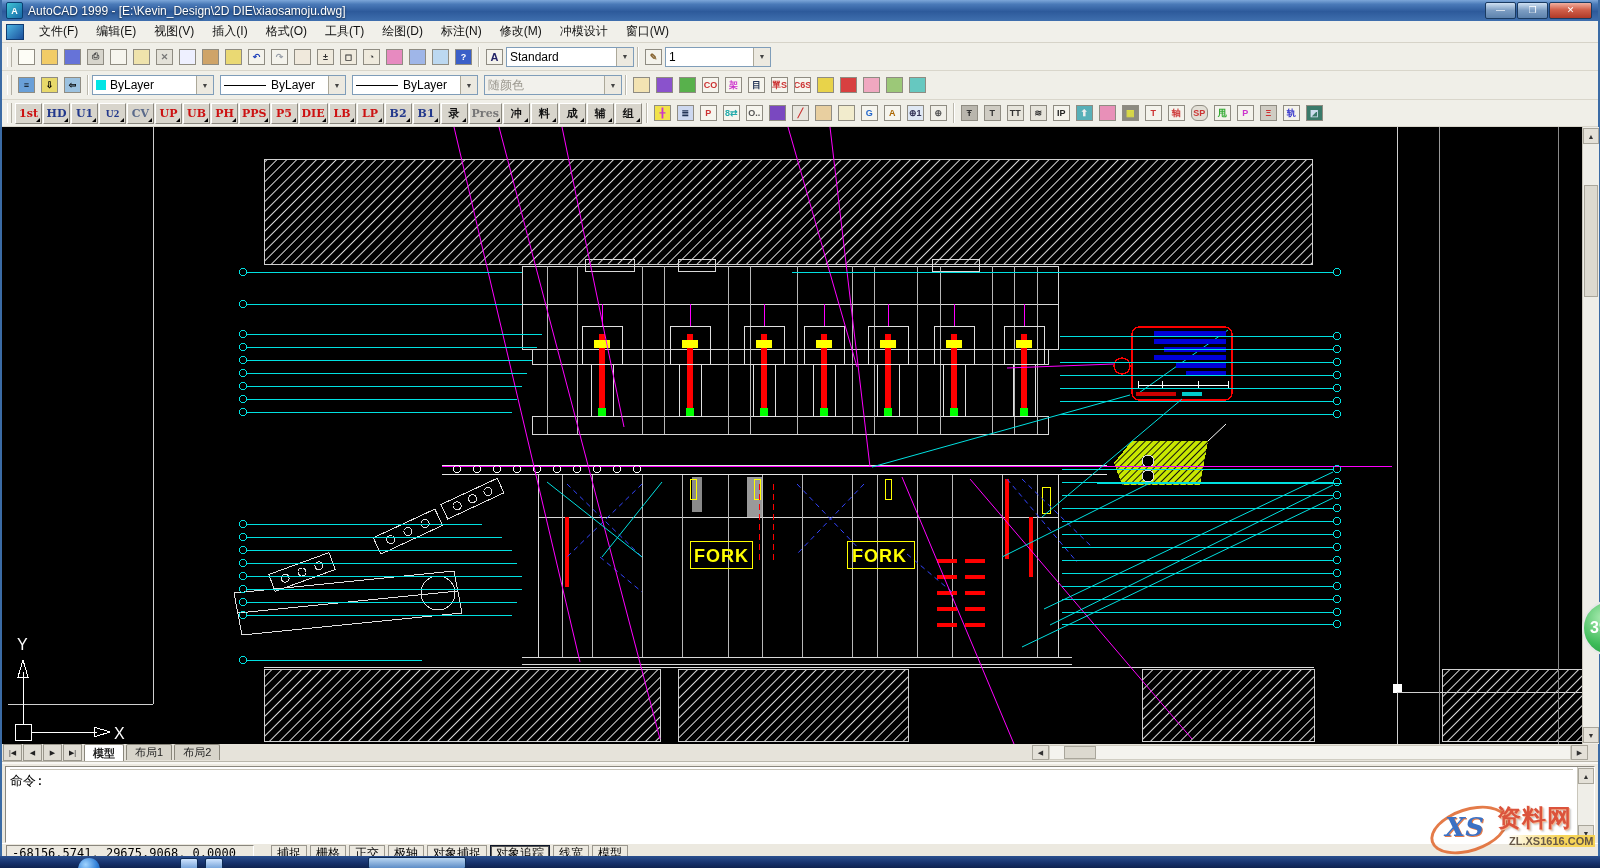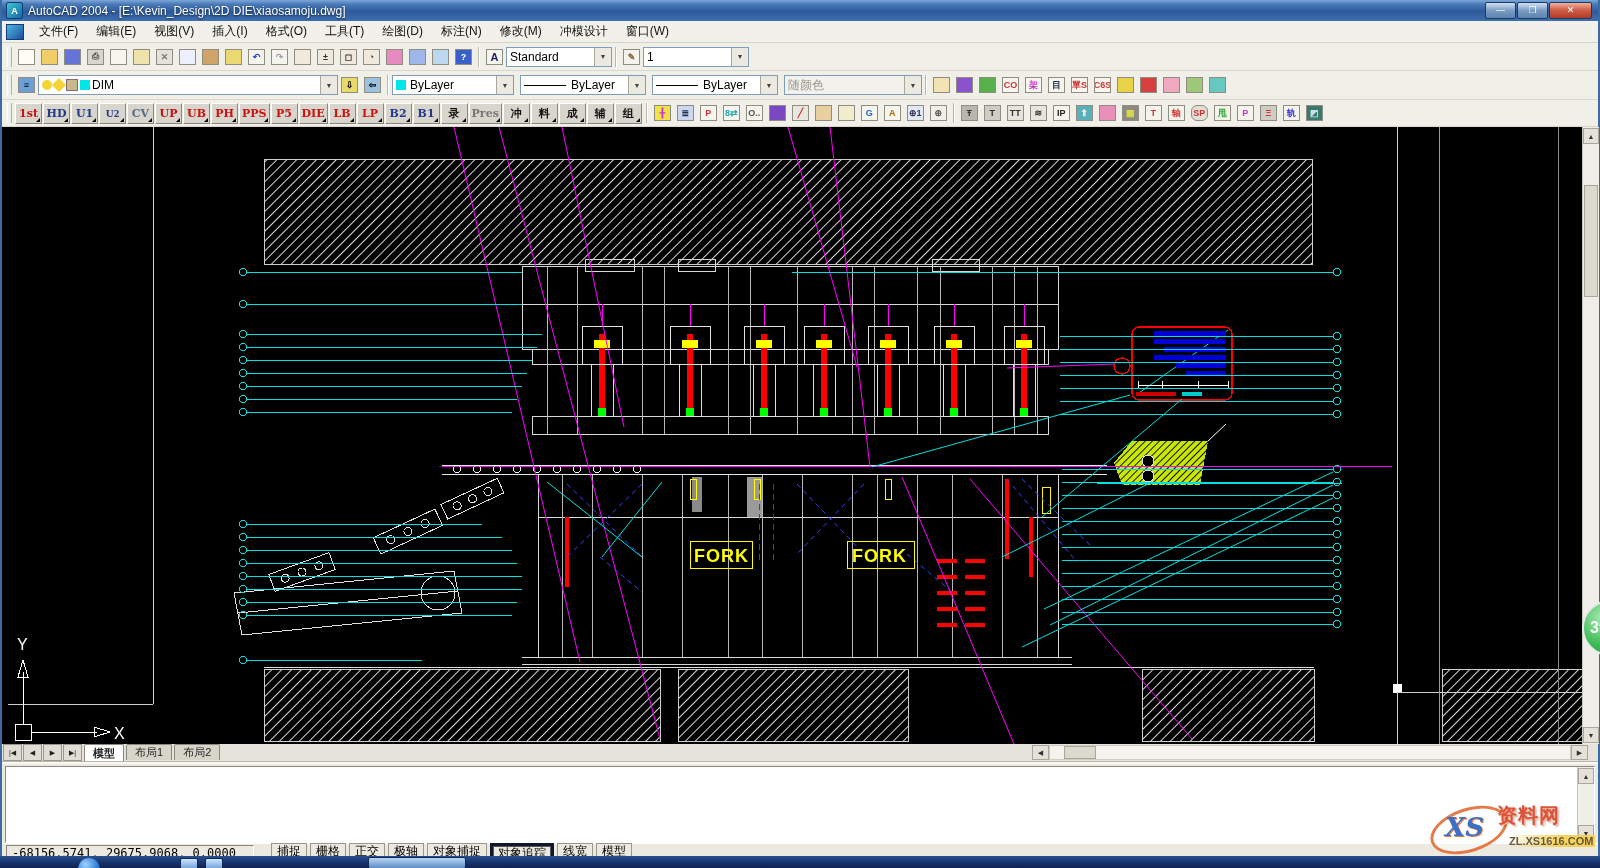--- a/index.html
+++ b/index.html
@@ -54,45 +54,45 @@
   .cmdwin{flex:0 0 81px;height:81px;background:#ece9e0;border-top:2px solid #f8f7f3;padding:2px 3px;box-sizing:border-box;position:relative;}
   .cmdinner{height:100%;border:1px solid;border-color:#8a877e #fff #fff #8a877e;background:#fff;display:flex;}
   .cmdtext{flex:1;font-family:"DejaVu Sans Mono","Liberation Mono",monospace;font-size:13px;color:#000;padding:2px 4px;display:flex;flex-direction:column;}
   .cmdhist{flex:1;}
   .cmdprompt{border-top:1px solid #c8c5ba;padding-top:2px;height:18px;}
   .cmdscroll{width:16px;background:#efeee8;border-left:1px solid #c9c6bb;display:flex;flex-direction:column;align-items:center;}
   
   .statusbar{flex:0 0 18px;height:18px;background:#ece9e0;display:flex;align-items:center;padding:0 4px;gap:3px;border-top:1px solid #fff;}
   .coords{width:236px;height:14px;border:1px solid;border-color:#8a877e #fff #fff #8a877e;font-family:"DejaVu Sans Mono","Liberation Mono",monospace;font-size:12px;display:flex;align-items:center;padding:0 5px;color:#000;background:#ece9e0;}
   .stg{height:14px;padding:0 5px;border:1px solid #9a978e;background:#ece9e0;display:flex;align-items:center;font-size:12px;color:#000;}
-  .stg.active{border:3px solid #0f172a;box-shadow:0 0 0 1px #555 inset;}
+  .stg.active{border:1px solid #0f172a;box-shadow:0 0 0 1px #555 inset;}
   
   .taskbar{position:absolute;left:0;right:0;bottom:0;height:12px;background:linear-gradient(180deg,#2a4f8e,#16316b 60%,#0e2350);overflow:hidden;}
   .orb{position:absolute;left:78px;top:2px;width:22px;height:22px;border-radius:50%;background:radial-gradient(circle at 35% 30%,#9fd3ff,#2f7ed6 55%,#133f86);}
   .tk-ico{position:absolute;top:2px;width:16px;height:10px;background:linear-gradient(180deg,#cfe4ff,#6f9ed6);border:1px solid #0c2a55;border-radius:2px;}
   .tk-app{position:absolute;left:368px;top:1px;width:96px;height:10px;background:linear-gradient(180deg,#b9d6f2,#5d8cc6);border:1px solid #0c2a55;border-radius:2px;}
   
   .watermark{position:absolute;right:6px;bottom:14px;width:165px;height:52px;pointer-events:none;opacity:.92;}
   .wm-ellipse{position:absolute;left:0;top:6px;width:74px;height:38px;border:3px solid #e2703a;border-radius:50%;transform:rotate(-18deg);background:rgba(255,255,255,.55);}
   .wm-xs{position:absolute;left:16px;top:10px;font-family:"DejaVu Serif",serif;font-style:italic;font-weight:bold;font-size:26px;color:#2a65c0;text-shadow:1px 1px 0 #e2703a;}
-  .wm-name{position:absolute;left:68px;top:0px;font-size:20px;font-weight:bold;color:#d8452c;text-shadow:1px 1px 0 #f5b089,2px 2px 2px rgba(0,0,0,.25);letter-spacing:1px;}
+  .wm-name{position:absolute;left:68px;top:0px;font-size:24px;font-weight:bold;color:#d8452c;text-shadow:1px 1px 0 #f5b089,2px 2px 2px rgba(0,0,0,.25);letter-spacing:1px;}
   .wm-url{position:absolute;left:78px;top:33px;font-size:11px;font-weight:bold;color:#5a4a3a;background:linear-gradient(90deg,rgba(255,255,255,.0),#f7d24a 60%);padding:0 2px;}
   
   .badge{position:absolute;left:1582px;top:600px;width:52px;height:52px;border-radius:50%;background:radial-gradient(circle at 35% 30%,#a8eab0,#3dbb58 55%,#1d8c3a);border:2px solid #e8e8e8;color:#fff;font-weight:bold;font-size:16px;display:flex;align-items:center;justify-content:center;z-index:30;}
   .badge span{margin-right:22px;}
   text{font-family:"Liberation Sans",sans-serif;}
 </style>
 </head>
 <body>
 
 <div class="window">
 
   <div class="titlebar">
     <div class="appicon">A</div>
-    <div class="title-text">AutoCAD 2004 - [E:\Kevin_Design\2D DIE\xiaosamoju.dwg]</div>
+    <div class="title-text">AutoCAD 1999 - [E:\Kevin_Design\2D DIE\xiaosamoju.dwg]</div>
     <div class="winbtns">
       <div class="wbtn">—</div>
       <div class="wbtn">❐</div>
       <div class="wbtn close">✕</div>
     </div>
   </div>
 
   <div class="menubar">
     <div class="docicon"></div>
     <div style="display:flex">
@@ -195,47 +195,39 @@
           <span class="gi" style="background: rgb(188, 216, 240);"></span>
         </span>
         <span class="btn22">
           <span class="gi" style="background: rgb(58, 95, 200); color: rgb(255, 255, 255);">?</span>
         </span>
       </div>
     <div class="sep"></div>
     <span class="btn22">
         <span class="gi" style="background:#f4f3ec;color:#226;font-size:11px">A</span>
       </span>
-    <div class="combo" style="width:106px">
+    <div class="combo" style="width:128px">
       <span>Standard</span>
         <span class="arr">▼</span>
     </div>
     <div class="sep"></div>
     <span class="btn22">
         <span class="gi" style="background:#f4f3ec;color:#863">✎</span>
       </span>
     <div class="combo" style="width:106px">
       <span>1</span>
         <span class="arr">▼</span>
     </div>
   </div>
 
   <div class="tbrow row2">
     <div class="grip"></div>
     <span class="btn22">
         <span class="gi" style="background:#6aa0d8">≡</span>
       </span>
-    <div class="combo" style="width:300px">
-      <span class="mini" style="background:#f2d435;border-radius:50%"></span>
-      <span class="mini" style="background:#f2d435;transform:rotate(45deg)"></span>
-      <span class="mini" style="background:#c9b98a;border:1px solid #867"></span>
-      <span class="mini" style="background:#00e5e5"></span>
-      <span>DIM</span>
-      <span class="arr">▼</span>
-    </div>
     <span class="btn22">
         <span class="gi" style="background:#e8d96a">⇩</span>
       </span>
     <span class="btn22">
         <span class="gi" style="background:#9cc2e0">⇦</span>
       </span>
     <div class="sep"></div>
     <div class="combo" style="width:122px">
       <span class="swatch" style="background:#00e5e5"></span>
       <span>ByLayer</span>
@@ -834,20 +826,21 @@
       <div class="hs-track">
           <div class="hs-thumb"></div>
         </div>
       <div class="hs-btn">▶</div>
     </div>
   </div>
 
   <div class="cmdwin">
     <div class="cmdinner">
       <div class="cmdtext">
+        <div class="cmdprompt">命令:</div>
       </div>
       <div class="cmdscroll">
         <div class="scl-btn">▲</div>
         <div class="vfill"></div>
         <div class="scl-btn">▼</div>
       </div>
     </div>
   </div>
 
   <div class="statusbar">

